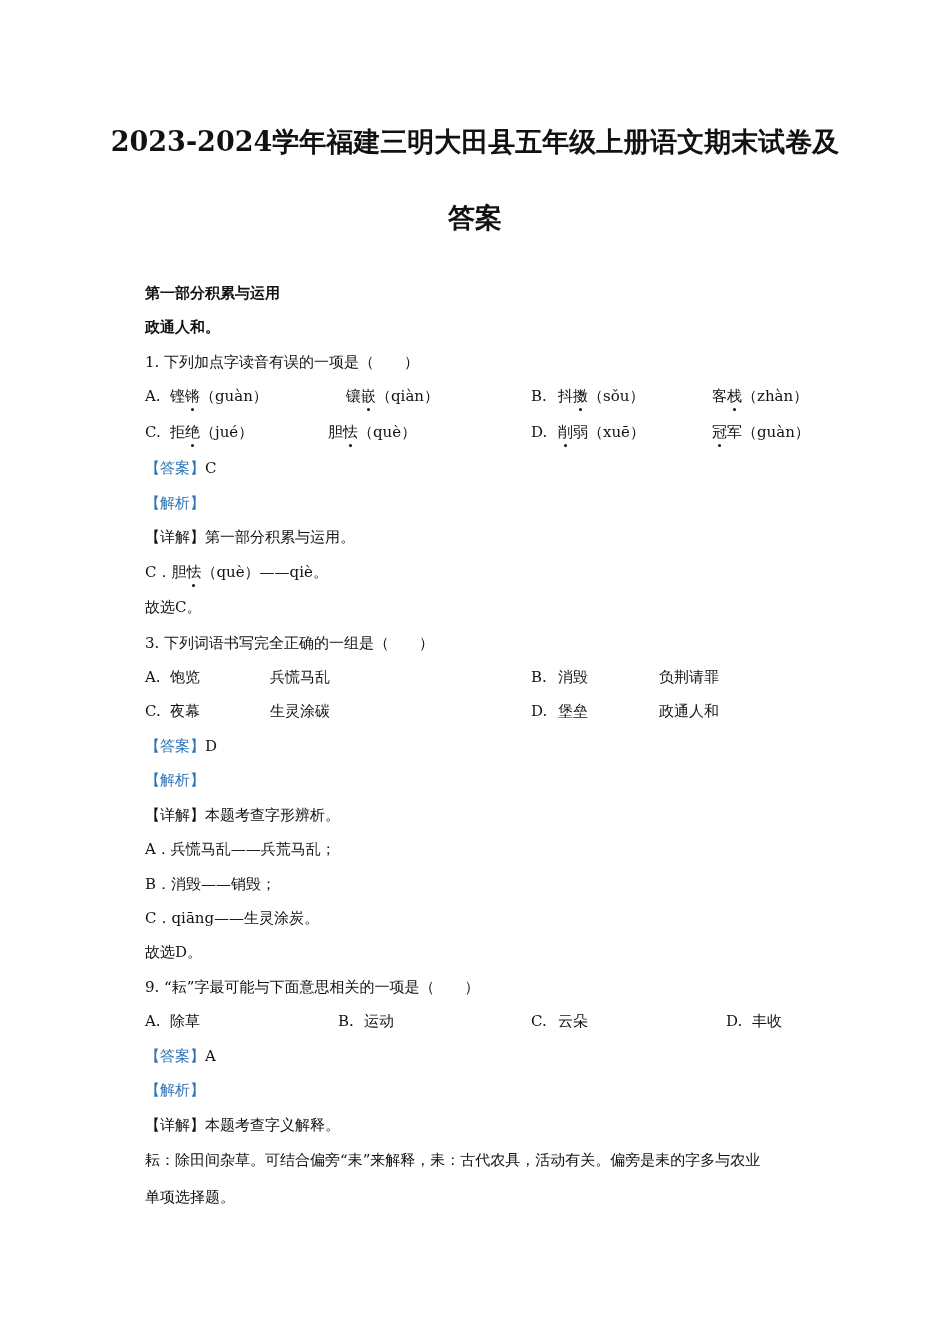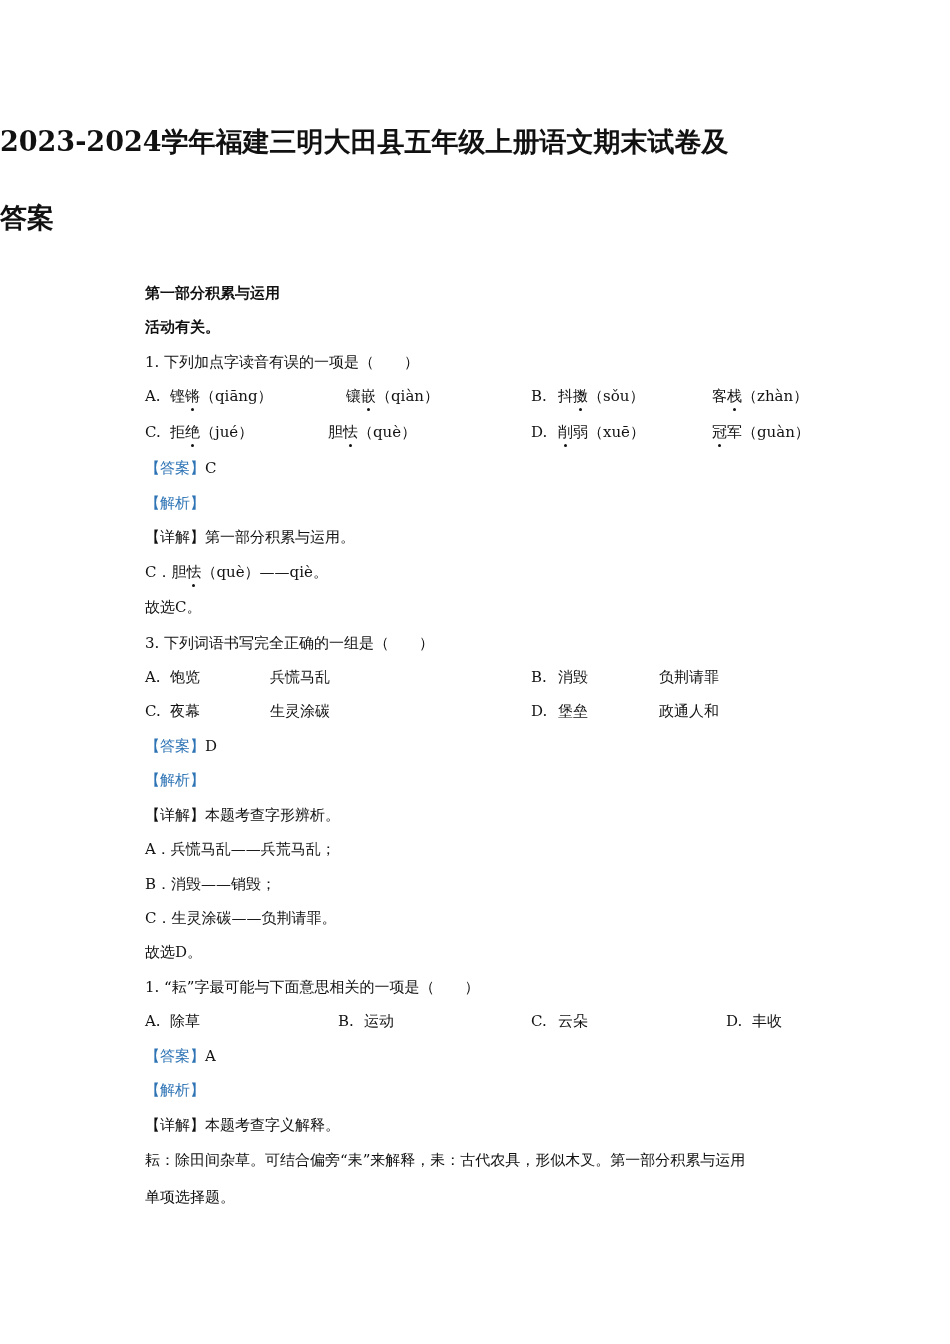--- a/index.html
+++ b/index.html
@@ -1,44 +1,44 @@
 <!DOCTYPE html>
 <html><head>
 <meta charset="utf-8">
 <style>
   html, body { margin: 0; padding: 0; background: #ffffff; }
   body { width: 950px; height: 1344px; position: relative; overflow: hidden;
          font-family: "DejaVu Serif", "Liberation Serif", serif; color: #111; }
-  .title { position: absolute; left: 0; width: 950px; text-align: left;
+  .title { position: absolute; left: 0; width: 950px; text-align: center;
            font-size: 27px; font-weight: bold; letter-spacing: 0px; }
   .t1 { top: 124px; }
   .t2 { top: 200px; }
   .line { position: absolute; left: 145px; font-size: 15px; white-space: nowrap; }
   .bold { font-weight: bold; }
   .blue { color: #2e74b5; }
   .dot { position: relative; display: inline-block; }
   .dot::after { content: ""; position: absolute; left: 50%; bottom: -5px; width: 3px; height: 3px;
                 margin-left: -1.5px; background: #111; border-radius: 50%; }
   .col { position: absolute; font-size: 15px; white-space: nowrap; }
 </style>
 </head>
 <body>
 
 <div>
   <div class="title t1">2023-2024学年福建三明大田县五年级上册语文期末试卷及</div>
   <div class="title t2">答案</div>
 
   <div class="line bold" style="top:284px">第一部分积累与运用</div>
-  <div class="line bold" style="top:318px">活动有关。</div>
+  <div class="line bold" style="top:318px">政通人和。</div>
 
   <div class="line" style="top:353px">1. 下列加点字读音有误的一项是（　　）</div>
 
   <div>
     <span class="col" style="left:145px;top:387px">A.</span>
-    <span class="col" style="left:170px;top:387px"><span>铿</span><span class="dot">锵</span><span>（qiāng）</span></span>
+    <span class="col" style="left:170px;top:387px"><span>铿</span><span class="dot">锵</span><span>（guàn）</span></span>
     <span class="col" style="left:346px;top:387px"><span>镶</span><span class="dot">嵌</span><span>（qiàn）</span></span>
   </div>
   <div>
     <span class="col" style="left:531px;top:387px">B.</span>
     <span class="col" style="left:558px;top:387px"><span>抖</span><span class="dot">擞</span><span>（sǒu）</span></span>
     <span class="col" style="left:712px;top:387px"><span>客</span><span class="dot">栈</span><span>（zhàn）</span></span>
   </div>
   <div>
     <span class="col" style="left:145px;top:423px">C.</span>
     <span class="col" style="left:170px;top:423px"><span>拒</span><span class="dot">绝</span><span>（jué）</span></span>
@@ -75,32 +75,32 @@
   <div>
     <span class="col" style="left:531px;top:702px">D.</span>
     <span class="col" style="left:558px;top:702px">堡垒</span>
     <span class="col" style="left:659px;top:702px">政通人和</span>
   </div>
   <div class="line" style="top:737px"><span class="blue">【答案】</span><span>D</span></div>
   <div class="line blue" style="top:771px">【解析】</div>
   <div class="line" style="top:806px">【详解】本题考查字形辨析。</div>
   <div class="line" style="top:840px">A．兵慌马乱——兵荒马乱；</div>
   <div class="line" style="top:875px">B．消毁——销毁；</div>
-  <div class="line" style="top:909px">C．生灵涂碳——负荆请罪。</div>
+  <div class="line" style="top:909px">C．qiāng——生灵涂炭。</div>
   <div class="line" style="top:943px">故选D。</div>
 
-  <div class="line" style="top:978px">1. “耘”字最可能与下面意思相关的一项是（　　）</div>
+  <div class="line" style="top:978px">9. “耘”字最可能与下面意思相关的一项是（　　）</div>
   <div>
     <span class="col" style="left:145px;top:1012px">A.</span>
     <span class="col" style="left:170px;top:1012px">除草</span>
     <span class="col" style="left:338px;top:1012px">B.</span>
     <span class="col" style="left:364px;top:1012px">运动</span>
     <span class="col" style="left:531px;top:1012px">C.</span>
     <span class="col" style="left:558px;top:1012px">云朵</span>
     <span class="col" style="left:726px;top:1012px">D.</span>
     <span class="col" style="left:752px;top:1012px">丰收</span>
   </div>
   <div class="line" style="top:1047px"><span class="blue">【答案】</span><span>A</span></div>
   <div class="line blue" style="top:1081px">【解析】</div>
   <div class="line" style="top:1116px">【详解】本题考查字义解释。</div>
-  <div class="line" style="top:1151px">耘：除田间杂草。可结合偏旁“耒”来解释，耒：古代农具，形似木叉。第一部分积累与运用</div>
+  <div class="line" style="top:1151px">耘：除田间杂草。可结合偏旁“耒”来解释，耒：古代农具，活动有关。偏旁是耒的字多与农业</div>
   <div class="line" style="top:1188px">单项选择题。</div>
 </div>
 
 </body></html>

